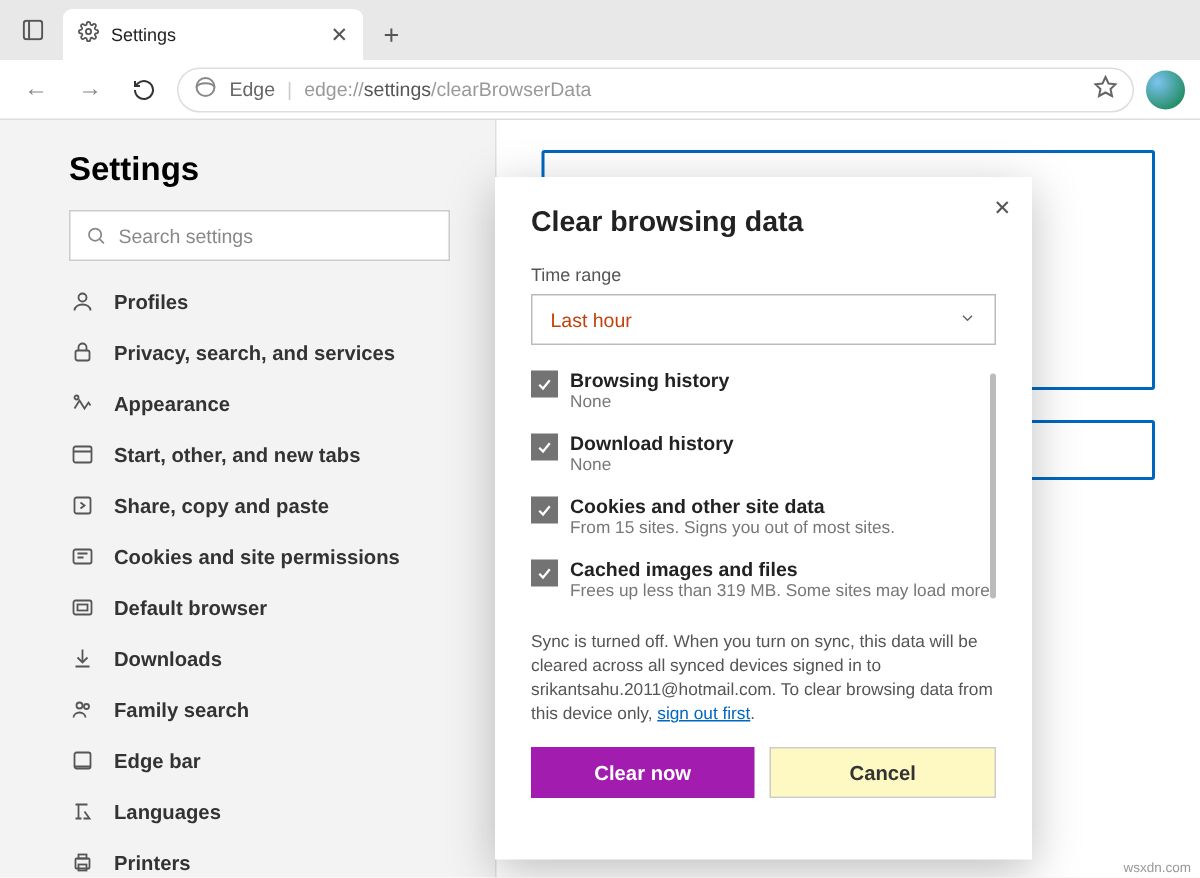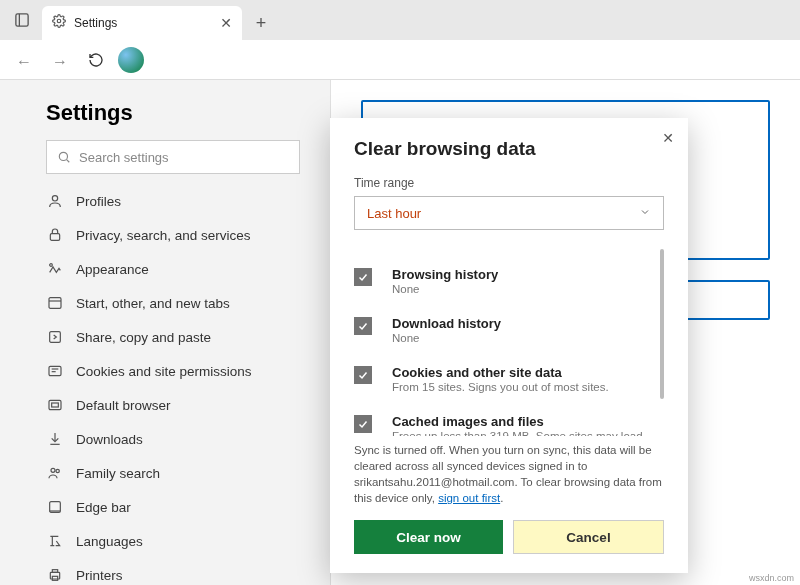--- a/index.html
+++ b/index.html
@@ -24,45 +24,45 @@
 .addrbar .urlnormal { color: #555; }
 .staricon { color: #666; }
 .profile { width: 26px; height: 26px; border-radius: 50%; background: radial-gradient(circle at 30% 30%, #7cc3f0, #0a7d3c); }
 
 
 .content { display: flex; height: calc(585px - 80px); }
 .sidebar { width: 330px; padding: 20px 30px 0 46px; overflow: hidden; }
 .page-title { font-size: 22px; font-weight: 600; margin-bottom: 14px; }
 .searchbox { display: flex; align-items: center; border: 1px solid #ccc; background: #fff; height: 34px; padding: 0 10px; gap: 8px; color: #888; font-size: 13px; margin-bottom: 10px; }
 .sidelist { list-style: none; }
-.sidelist li { display: flex; align-items: center; gap: 12px; height: 34px; font-size: 13.5px; color: #333; cursor: pointer; }
+.sidelist li { display: flex; align-items: center; gap: 12px; height: 34px; font-size: 13.5px; color: #333; cursor: pointer; font-weight: bold; }
 .sideicon { width: 18px; color: #555; display: flex; justify-content: center; }
 
 .main { flex: 1; background: #fff; border-left: 1px solid #e0e0e0; position: relative; padding: 20px 30px; }
 .bluebox-top { border: 2px solid #0067c0; height: 160px; margin-bottom: 20px; border-radius: 2px; }
 .bluebox-bottom { border: 2px solid #0067c0; height: 40px; border-radius: 2px; }
 
 
 .dialog { position: absolute; top: 118px; left: 330px; width: 358px; height: 455px; background: #fff; box-shadow: 0 8px 30px rgba(0,0,0,0.25); padding: 20px 24px; }
 .dialog .closebtn { position: absolute; right: 14px; top: 12px; color: #555; cursor: pointer; font-size: 14px; }
 .dialog h2 { font-size: 19px; font-weight: 600; color: #222; margin-bottom: 16px; }
 .dlabel { font-size: 12px; color: #555; margin-bottom: 6px; }
 .dselect { border: 1px solid #bbb; height: 34px; display: flex; align-items: center; justify-content: space-between; padding: 0 12px; font-size: 13px; color: #c2410c; margin-bottom: 16px; cursor: pointer; }
 .checks { max-height: 190px; overflow: hidden; position: relative; }
-.checkrow { display: flex; gap: 20px; margin-bottom: 14px; margin-top: 21px; }
+.checkrow { display: flex; gap: 8px; margin-bottom: 14px; }
 .chkbox { width: 18px; height: 18px; background: #737373; display: flex; align-items: center; justify-content: center; color: #fff; flex-shrink: 0; margin-top: 1px; }
 .chkbox svg { width: 12px; height: 12px; }
 .chktext .ct-title { font-size: 13px; font-weight: 600; color: #222; }
 .chktext .ct-sub { font-size: 11.5px; color: #777; margin-top: 1px; }
 .dscroll { position: absolute; right: 0; top: 3px; width: 4px; height: 150px; background: #bbb; border-radius: 2px; }
 .syncnote { font-size: 11.5px; color: #555; line-height: 1.4; margin-top: 6px; margin-bottom: 14px; }
 .syncnote a { color: #0067c0; text-decoration: underline; cursor: pointer; }
 .btnrow { display: flex; gap: 10px; }
 .btn { flex: 1; height: 34px; border: none; font-size: 13.5px; font-weight: 600; cursor: pointer; }
-.btn.primary { background: #15803d; color: #fff; }
+.btn.primary { background: #a21caf; color: #fff; }
 .btn.secondary { background: #fef9c3; color: #333; border: 1px solid #ccc; }
 
 .watermark { position: absolute; right: 6px; bottom: 2px; font-size: 9px; color: #999; }
 </style>
 </head>
 <body>
 
 <div class="titlebar">
   <div class="sysicon">
     <svg width="14" height="14" viewBox="0 0 16 16" fill="none" stroke="currentColor" stroke-width="1.5">
@@ -84,20 +84,39 @@
 </div>
 
 <div class="toolbar">
   <div class="toolbtn">←</div>
   <div class="toolbtn">→</div>
   <div class="toolbtn enabled">
     <svg width="16" height="16" viewBox="0 0 24 24" fill="none" stroke="currentColor" stroke-width="2">
         <path d="M3 12a9 9 0 1 0 3-6.7L3 8"></path>
         <polyline points="3 3 3 8 8 8"></polyline>
       </svg>
+  </div>
+  <div class="addrbar">
+    <span>
+      <svg width="16" height="16" viewBox="0 0 24 24" fill="none" stroke="#888" stroke-width="2">
+          <circle cx="12" cy="12" r="9"></circle>
+          <path d="M3 12c3-5 15-5 18 0"></path>
+        </svg>
+    </span>
+    <span>Edge</span>
+    <span class="divider">|</span>
+    <span>
+      <span class="urlmuted">edge://</span><span class="urlnormal">settings</span><span class="urlmuted">/clearBrowserData</span>
+    </span>
+    <span style="flex:1"></span>
+    <span class="staricon">
+      <svg width="16" height="16" viewBox="0 0 24 24" fill="none" stroke="currentColor" stroke-width="2">
+          <polygon points="12 2 15 8.5 22 9.3 17 14 18.5 21 12 17.5 5.5 21 7 14 2 9.3 9 8.5 12 2"></polygon>
+        </svg>
+    </span>
   </div>
   <div class="profile"></div>
 </div>
 
 <div class="content">
   <div class="sidebar">
     <div class="page-title">Settings</div>
     <div class="searchbox">
       <svg width="14" height="14" viewBox="0 0 24 24" fill="none" stroke="currentColor" stroke-width="2">
           <circle cx="11" cy="11" r="7"></circle>

